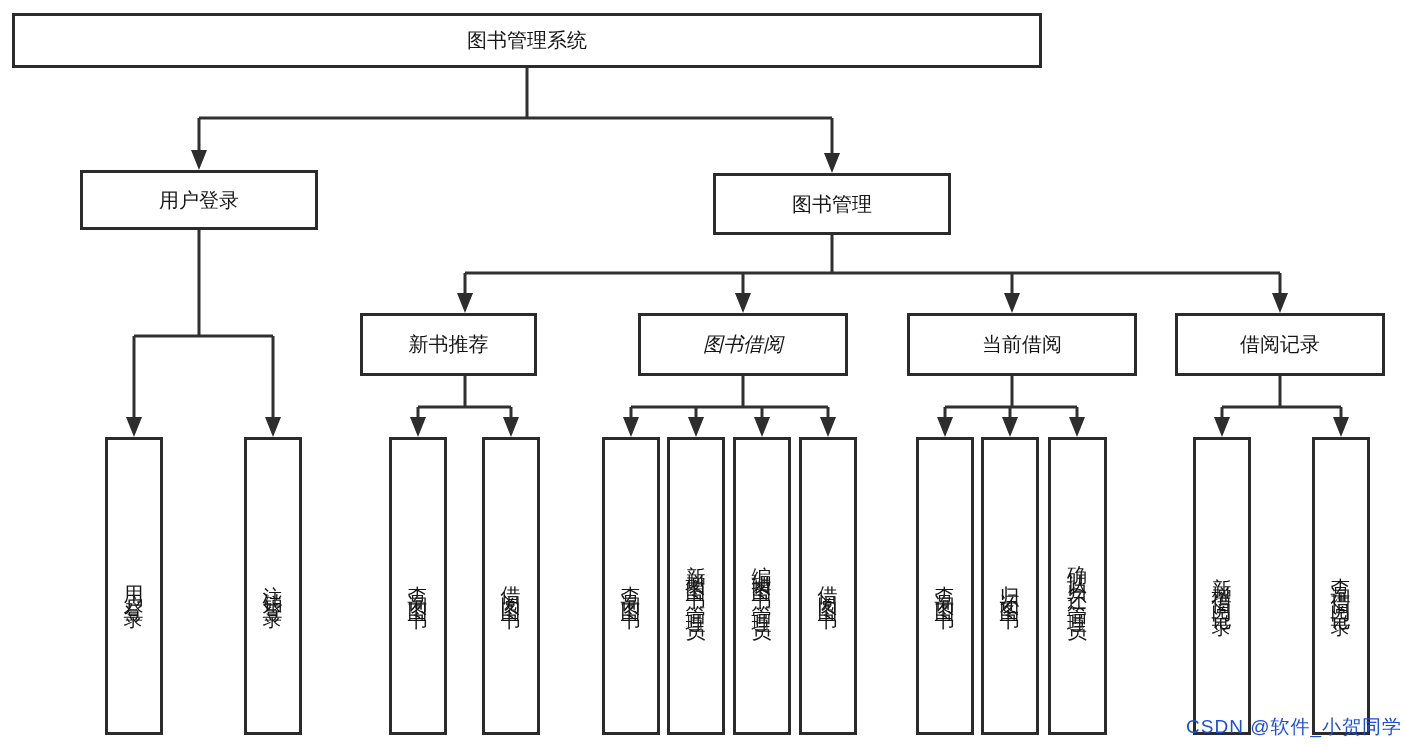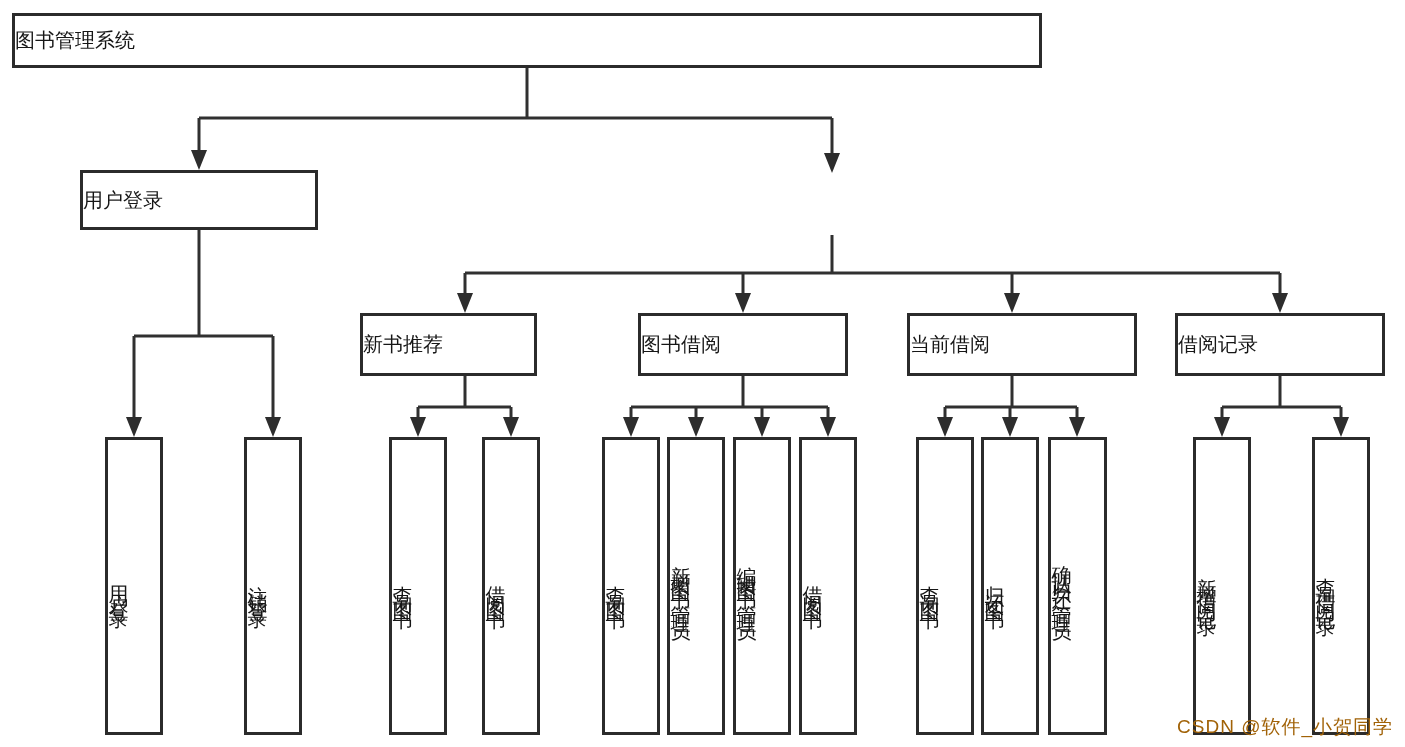--- a/index.html
+++ b/index.html
@@ -11,37 +11,37 @@
     overflow:hidden;
   }
   .edges{position:absolute;left:0;top:0;pointer-events:none;}
   .edges path{fill:none;stroke:#303030;stroke-width:3;}
   .edges polygon{fill:#2d2d2d;stroke:none;}
   .node{
     position:absolute;
     box-sizing:border-box;
     border:3px solid #2b2b2b;
     background:#ffffff;
-    display:flex;align-items:center;
+    display:flex;align-items:center;justify-content:center;
     color:#161616;
     font-size:20px;
     text-align:center;
     z-index:1;
   }
   .node.vert span{
     writing-mode:vertical-rl;
     text-orientation:mixed;
     letter-spacing:8px;
     line-height:1.1;
     white-space:nowrap;
   }
   .watermark{
     position:absolute;
-    right:12px;bottom:7px;
-    color:#a16207;
+    right:3px;bottom:7px;
+    color:#1d4ed8;
     font-size:19px;
     letter-spacing:1px;
     z-index:2;
     white-space:nowrap;
   }
 </style>
 </head>
 <body>
 
 <div class="canvas">
@@ -89,25 +89,28 @@
     </g>
   </svg>
 
   <div class="node" style="left:12px;top:13px;width:1030px;height:55px;">
     <span>图书管理系统</span>
   </div>
 
   <div class="node" style="left:80px;top:170px;width:238px;height:60px;">
     <span>用户登录</span>
   </div>
+  <div class="node" style="left:713px;top:173px;width:238px;height:62px;">
+    <span>图书管理</span>
+  </div>
 
   <div class="node" style="left:360px;top:313px;width:177px;height:63px;">
     <span>新书推荐</span>
   </div>
-  <div class="node" style="left:638px;top:313px;width:210px;height:63px;">
+  <div class="node" style="left:638px;top:313px;width:210px;height:63px;font-style:italic;">
     <span>图书借阅</span>
   </div>
   <div class="node" style="left:907px;top:313px;width:230px;height:63px;">
     <span>当前借阅</span>
   </div>
   <div class="node" style="left:1175px;top:313px;width:210px;height:63px;">
     <span>借阅记录</span>
   </div>
 
   <div class="node vert" style="left:105px;top:437px;width:58px;height:298px;">

